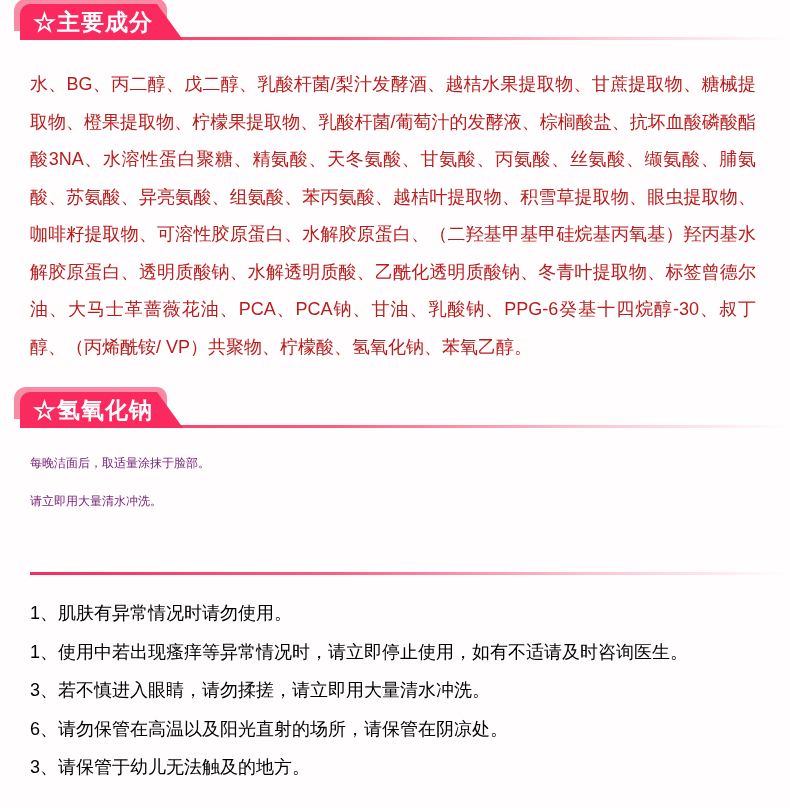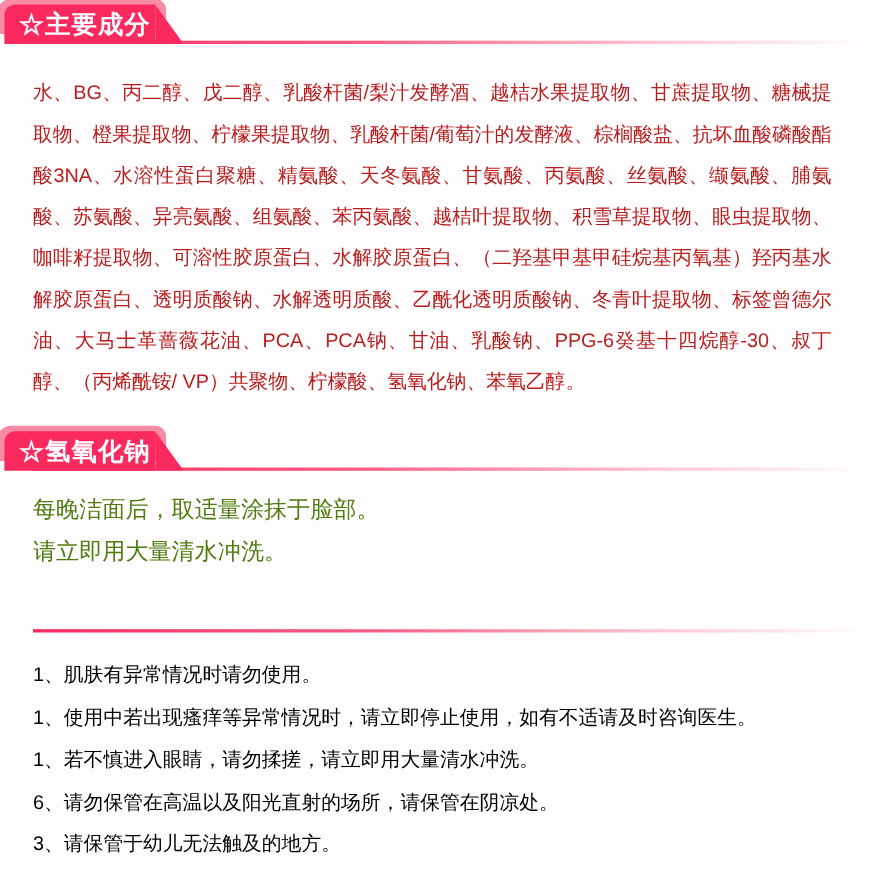--- a/index.html
+++ b/index.html
@@ -14,21 +14,21 @@
   .page { width: 790px; height: 808px; position: relative; }
 
   
   .section-header {
     position: relative;
     height: 40px;
   }
   .hdr-wrap {
     position: relative;
     display: inline-flex;
-    margin-left: 4px;
+    margin-left: 20px;
     margin-top: 4px;
     height: 48px;
   }
   .hdr-back {
     position: absolute;
     left: -6px;
     top: -5px;
     right: 16px;
     height: 32px;
     background: #f78ba4;
@@ -71,23 +71,23 @@
   
   .ingredients-text {
     margin: 26px 34px 0 30px;
     font-size: 18px;
     line-height: 37.5px;
     text-align: justify;
     color: #b91c1c;
   }
   .usage-block { margin: 17px 34px 0 30px; }
   .usage-line {
-    font-size: 21px;
+    font-size: 12px;
     line-height: 37.5px;
-    color: #4d7c0f;
+    color: #701a75;
   }
   .section-usage { margin-top: 22px; }
   .section-precautions { margin-top: 15px; }
   .precaution-list { margin: 19px 34px 0 30px; }
   .precaution-item {
     font-size: 18px;
     line-height: 38.5px;
     color: #000000;
   }
 </style>
@@ -123,19 +123,19 @@
     </div>
   </div>
 
   <div class="section section-precautions">
     <div class="section-header">
       <div class="hdr-line"></div>
     </div>
     <div class="precaution-list">
       <div class="precaution-item">1、肌肤有异常情况时请勿使用。</div>
       <div class="precaution-item">1、使用中若出现瘙痒等异常情况时，请立即停止使用，如有不适请及时咨询医生。</div>
-      <div class="precaution-item">1、若不慎进入眼睛，请勿揉搓，请立即用大量清水冲洗。</div>
+      <div class="precaution-item">3、若不慎进入眼睛，请勿揉搓，请立即用大量清水冲洗。</div>
       <div class="precaution-item">6、请勿保管在高温以及阳光直射的场所，请保管在阴凉处。</div>
       <div class="precaution-item">3、请保管于幼儿无法触及的地方。</div>
     </div>
   </div>
 
 </div>
 
 </body></html>

